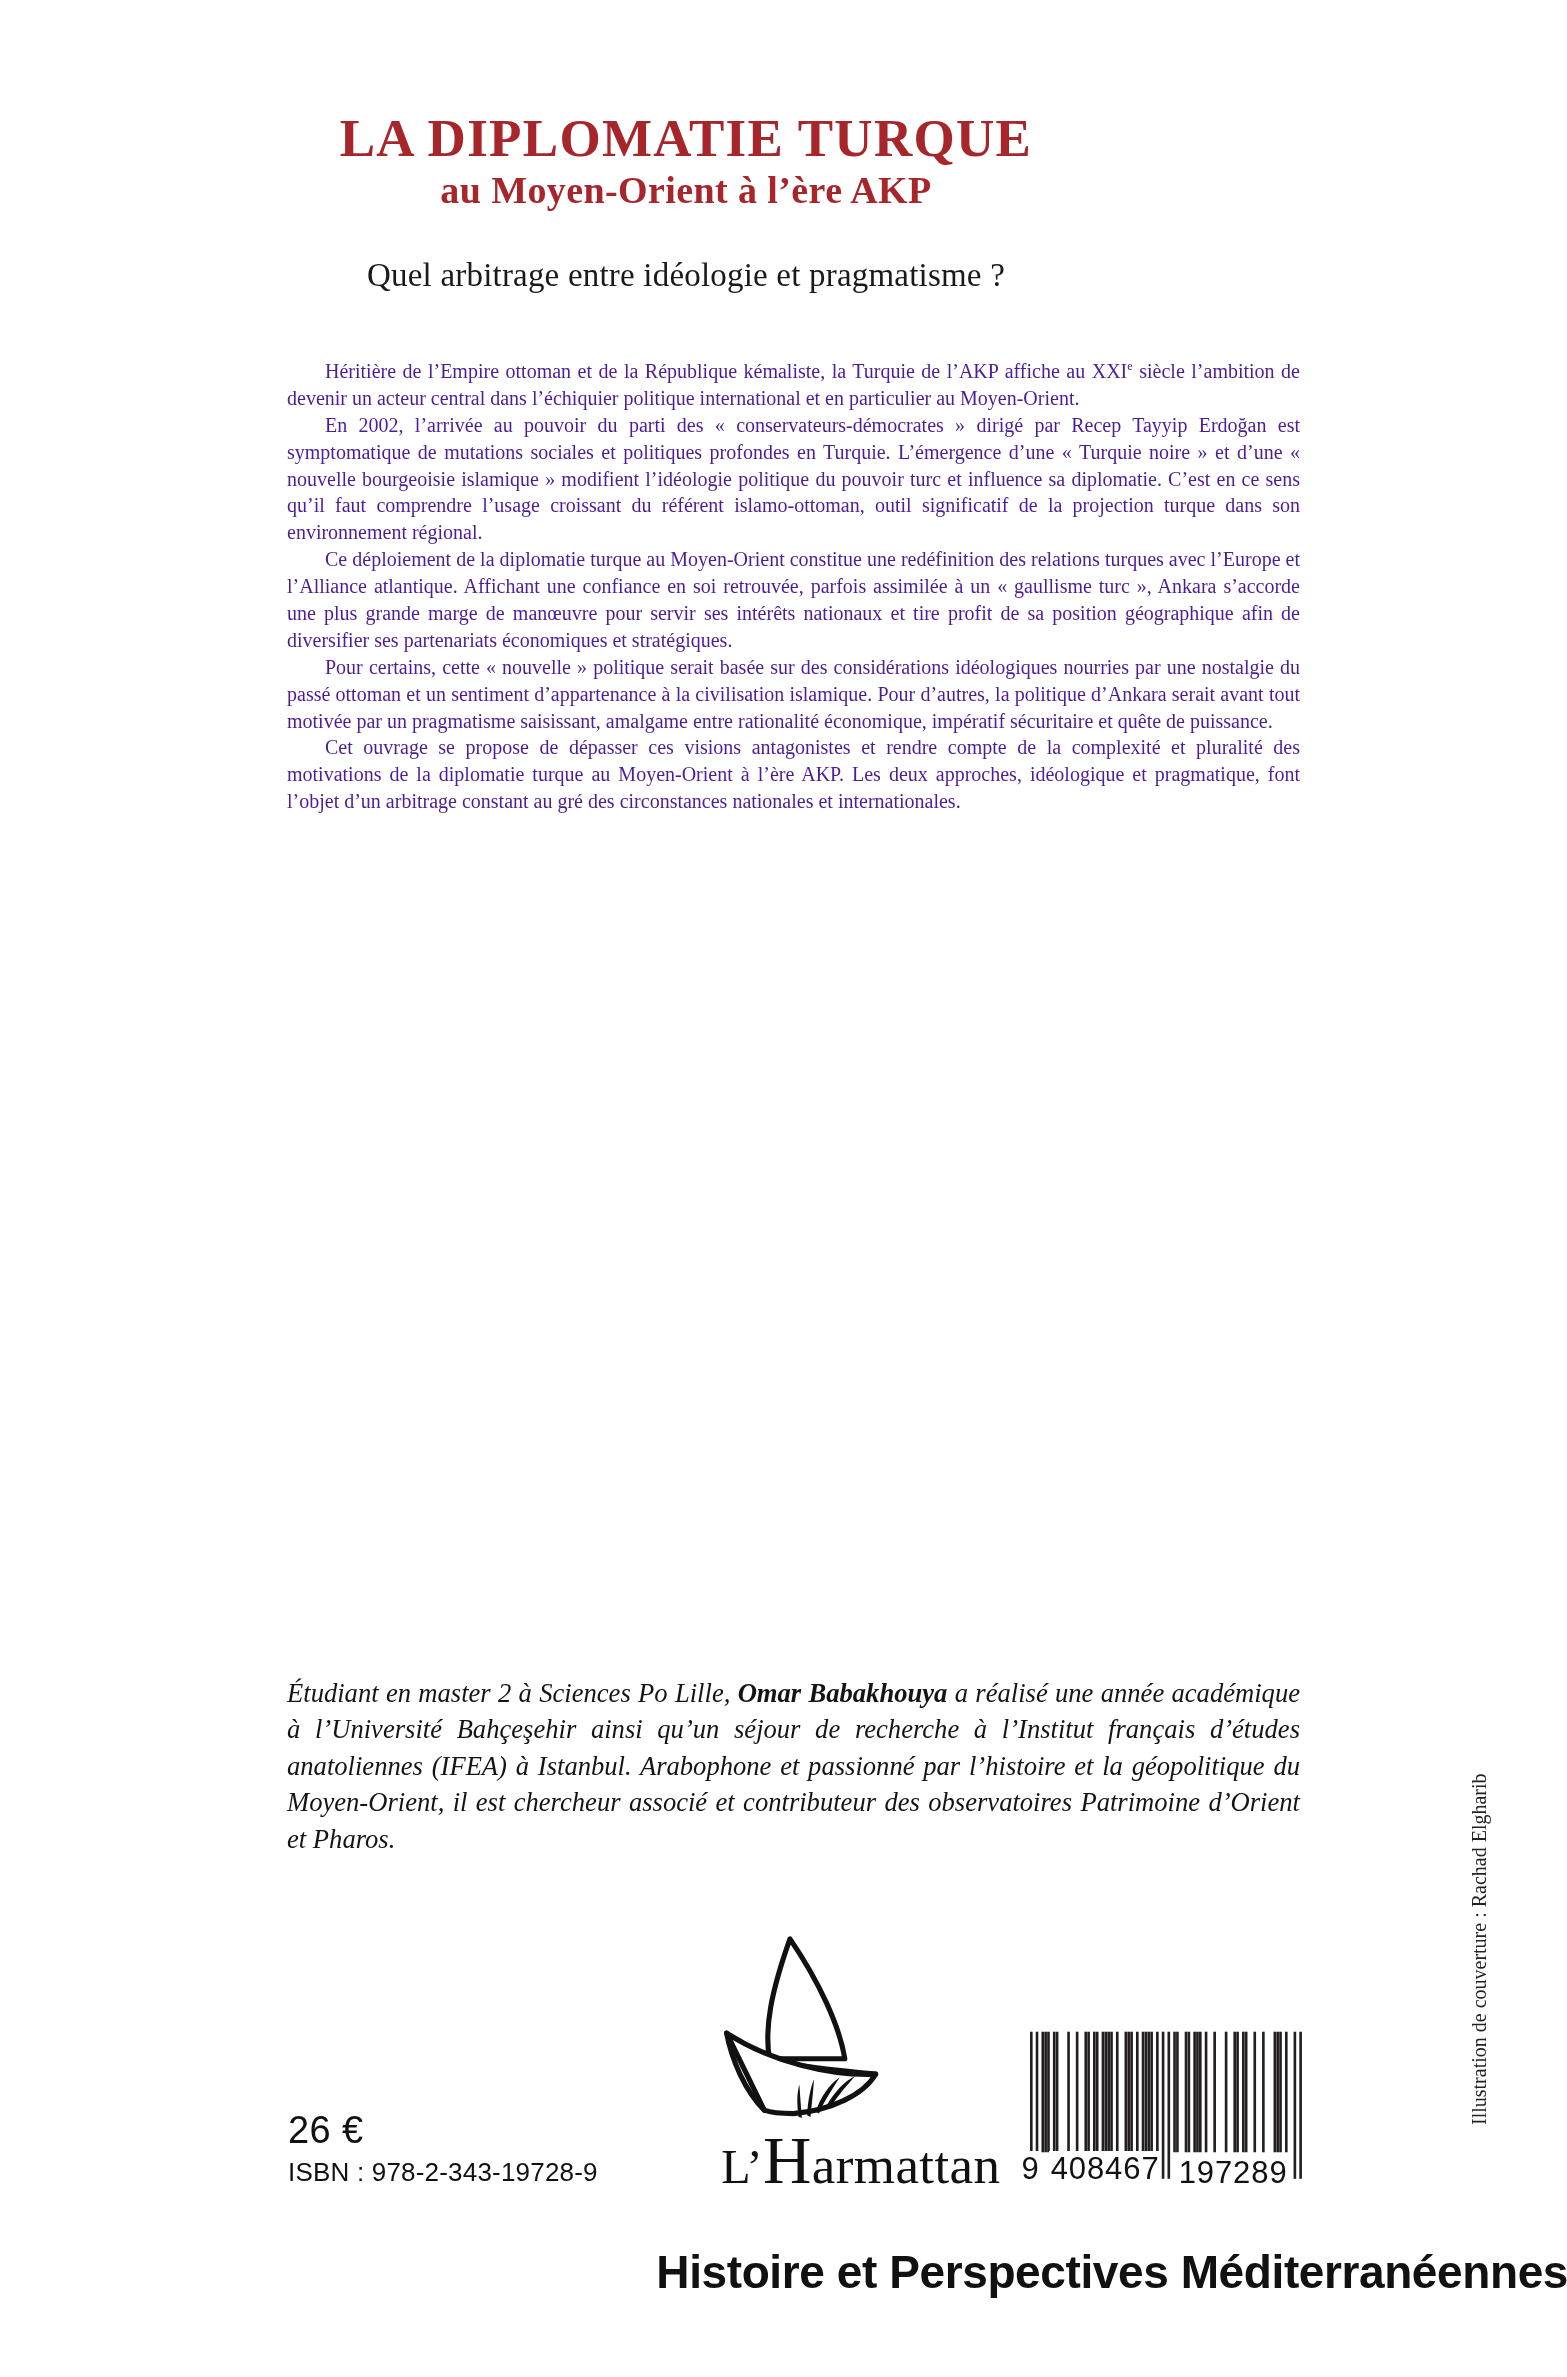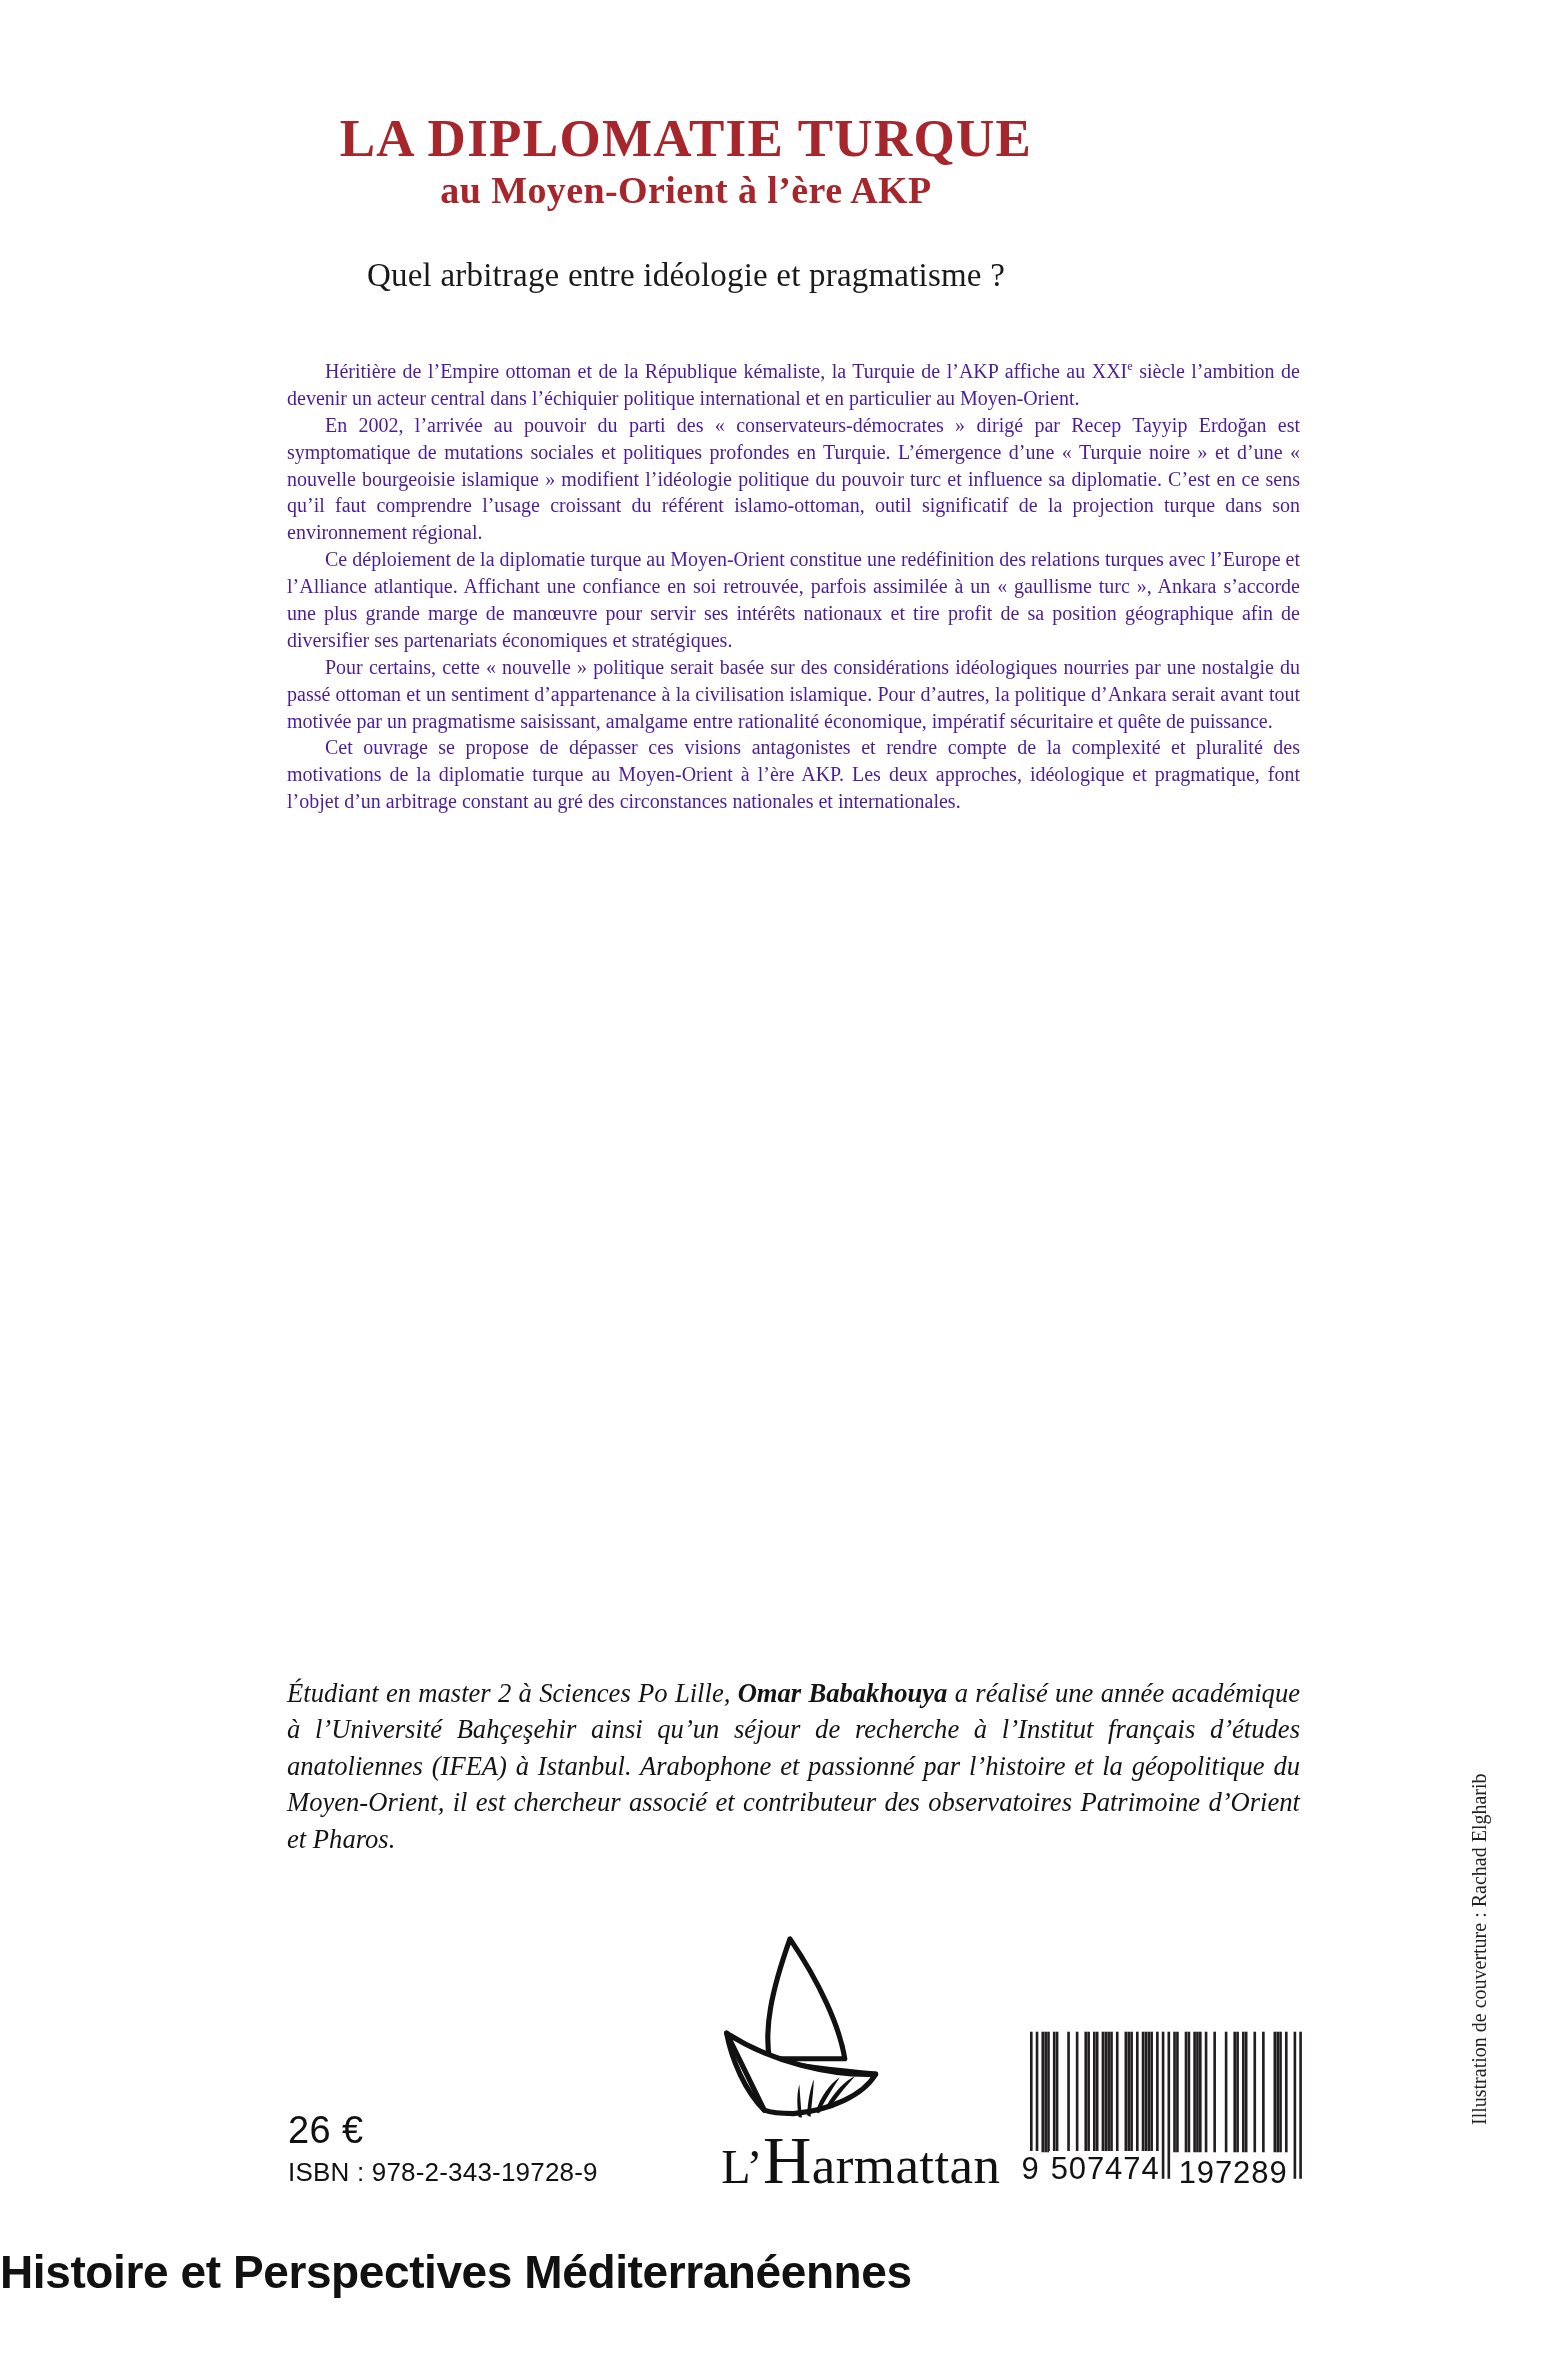--- a/index.html
+++ b/index.html
@@ -160,21 +160,21 @@
   #bc-left  { left: 1.7px;  top: 0; }
   #bc-mid   { left: 31px; top: 0; }
   #bc-right { left: 159px; top: 4px; }
 
   
   #series-line {
     position: absolute;
     left: 0;
     top: 2245px;
     width: 1568px;
-    text-align: left;
+    text-align: right;
     font-family: "Liberation Sans", "DejaVu Sans", sans-serif;
     font-size: 46px;
     font-weight: bold;
     color: #111;
     letter-spacing: -0.4px;
   }
 </style>
 </head>
 <body>
 
@@ -277,19 +277,19 @@
         <rect x="298.53" y="2" width="3.08" height="141"></rect>
         <rect x="301.87" y="2" width="3.08" height="141"></rect>
         <rect x="305.22" y="2" width="3.08" height="141"></rect>
         <rect x="311.92" y="2" width="3.08" height="141"></rect>
         <rect x="321.96" y="2" width="3.08" height="172"></rect>
         <rect x="328.65" y="2" width="3.08" height="172"></rect>
       </g>
   </svg>
   <div id="barcode-digits">
     <span class="bc-d" id="bc-left">9</span>
-    <span class="bc-d" id="bc-mid">507474</span>
+    <span class="bc-d" id="bc-mid">408467</span>
     <span class="bc-d" id="bc-right">197289</span>
   </div>
 </div>
 
 <div id="series-line">Histoire et Perspectives Méditerranéennes</div>
 
 
 </body></html>

